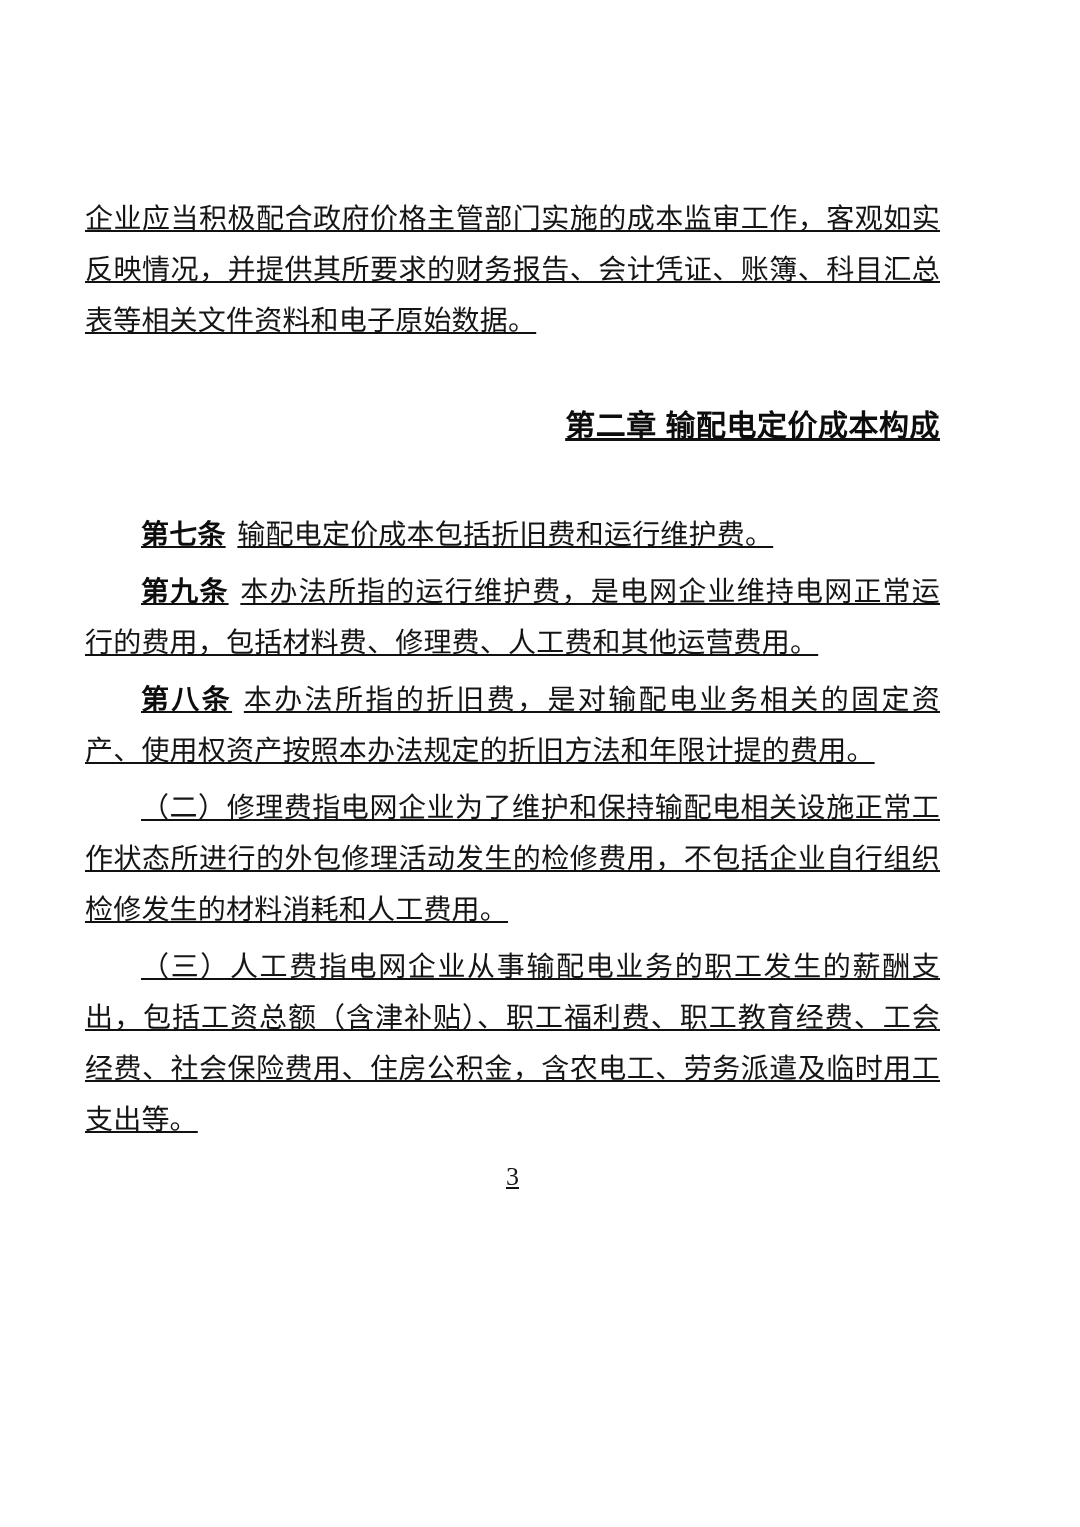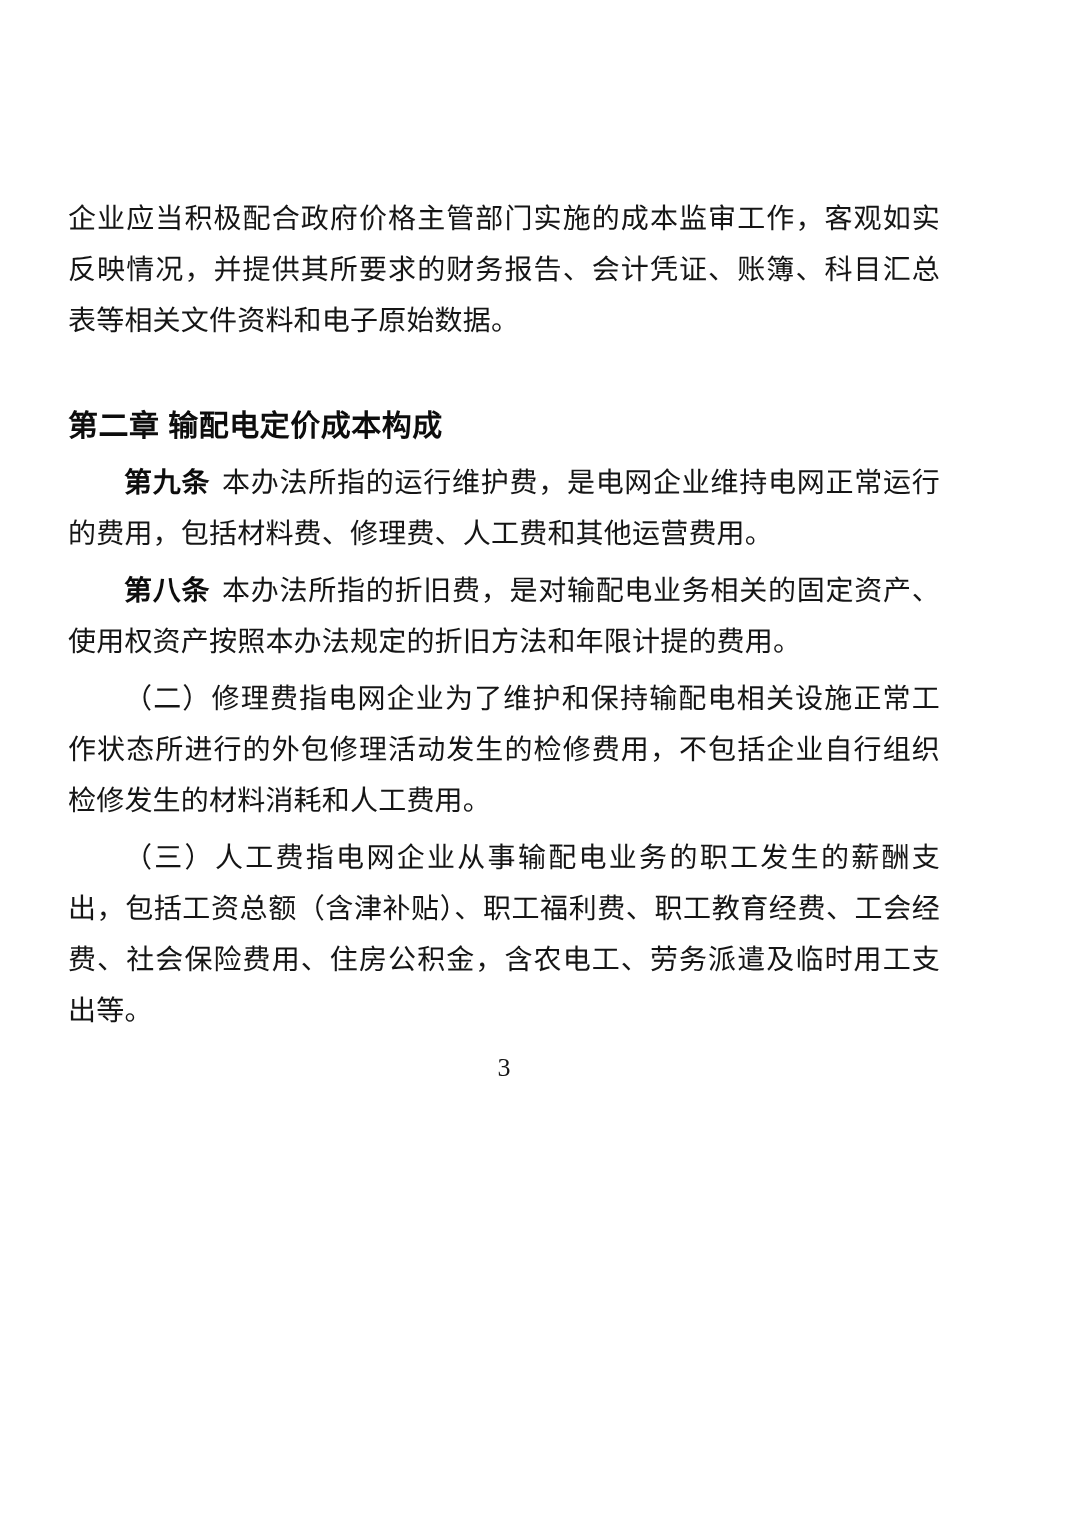--- a/index.html
+++ b/index.html
@@ -11,42 +11,43 @@
     color: #111111;
     overflow: hidden;
   }
   .page {
     position: relative;
     width: 1080px;
     height: 1527px;
     background: #ffffff;
   }
   .content {
-    padding-left: 68px;
+    padding-left: 85px;
     padding-right: 140px; 
+    text-decoration: underline;
   }
   .body-text {
     font-size: 28px;
     line-height: 51px;
     text-align: justify;
     text-justify: inter-character;
     letter-spacing: 0.2px;
     color: #151515;
   }
   .p-continuation {
     margin-top: 193px;
     text-indent: 0;
   }
   .chapter-heading {
     margin-top: 54px;
     font-family: "Liberation Sans", "DejaVu Sans", sans-serif;
     font-weight: bold;
     font-size: 30px;
     line-height: 51px;
-    text-align: left;
+    text-align: right;
     letter-spacing: 0.5px;
     color: #0d0d0d;
   }
   .article, .item {
     text-indent: 2em;
     margin-top: 6px;
   }
   .article-first {
     margin-top: 58px;
   }
@@ -67,20 +68,21 @@
 </head>
 <body>
 
 <div class="page">
   <div class="content">
 
     <p class="body-text p-continuation">企业应当积极配合政府价格主管部门实施的成本监审工作，客观如实反映情况，并提供其所要求的财务报告、会计凭证、账簿、科目汇总表等相关文件资料和电子原始数据。</p>
 
     <h2 class="chapter-heading">第二章 输配电定价成本构成</h2>
 
+    <p class="body-text article article-first"><span class="article-label">第七条</span><span>输配电定价成本包括折旧费和运行维护费。</span></p>
 
     <p class="body-text article"><span class="article-label">第九条</span><span>本办法所指的运行维护费，是电网企业维持电网正常运行的费用，包括材料费、修理费、人工费和其他运营费用。</span></p>
 
     <p class="body-text article"><span class="article-label">第八条</span><span>本办法所指的折旧费，是对输配电业务相关的固定资产、使用权资产按照本办法规定的折旧方法和年限计提的费用。</span></p>
 
 
     <p class="body-text item">（二）修理费指电网企业为了维护和保持输配电相关设施正常工作状态所进行的外包修理活动发生的检修费用，不包括企业自行组织检修发生的材料消耗和人工费用。</p>
 
     <p class="body-text item">（三）人工费指电网企业从事输配电业务的职工发生的薪酬支出，包括工资总额（含津补贴）、职工福利费、职工教育经费、工会经费、社会保险费用、住房公积金，含农电工、劳务派遣及临时用工支出等。</p>
 

